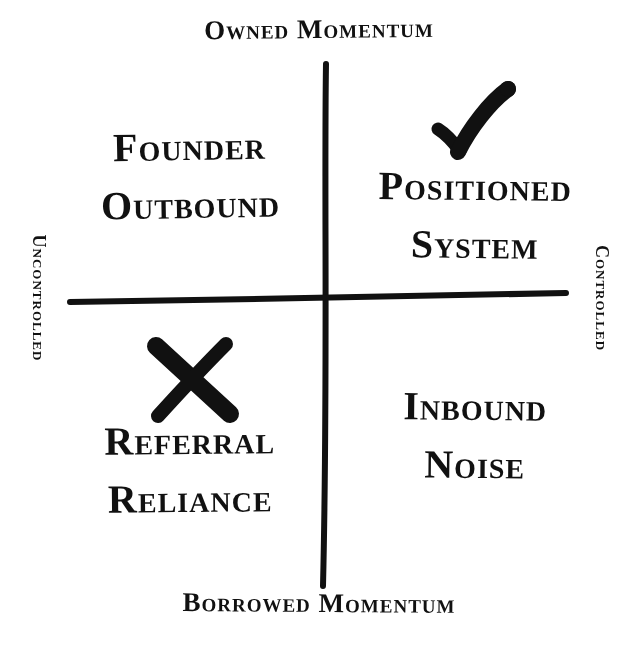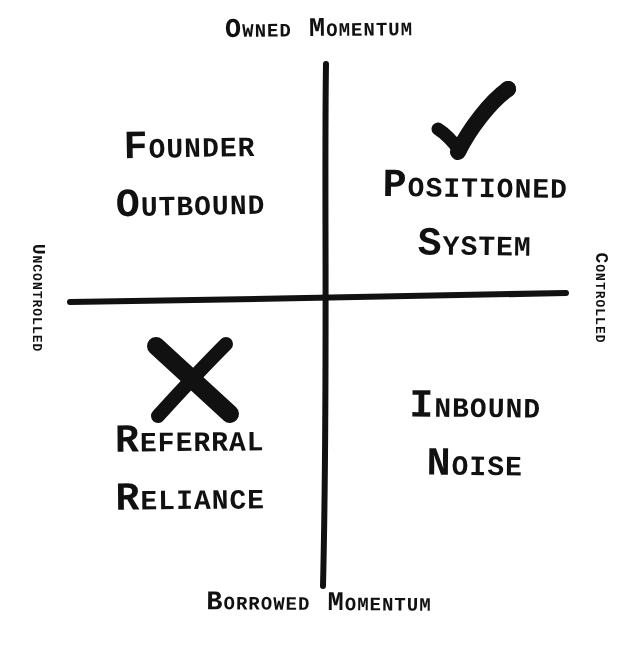--- a/index.html
+++ b/index.html
@@ -6,21 +6,21 @@
     margin: 0;
     padding: 0;
     background: #ffffff;
   }
   .canvas {
     position: relative;
     width: 638px;
     height: 616px;
     background: #ffffff;
     overflow: hidden;
-    font-family: Liberation Mono, monospace;
+    font-family: Liberation Serif, serif;
     color: #111111;
   }
   .ink-layer {
     position: absolute;
     inset: 0;
     z-index: 1;
   }
   .label {
     position: absolute;
     z-index: 2;

